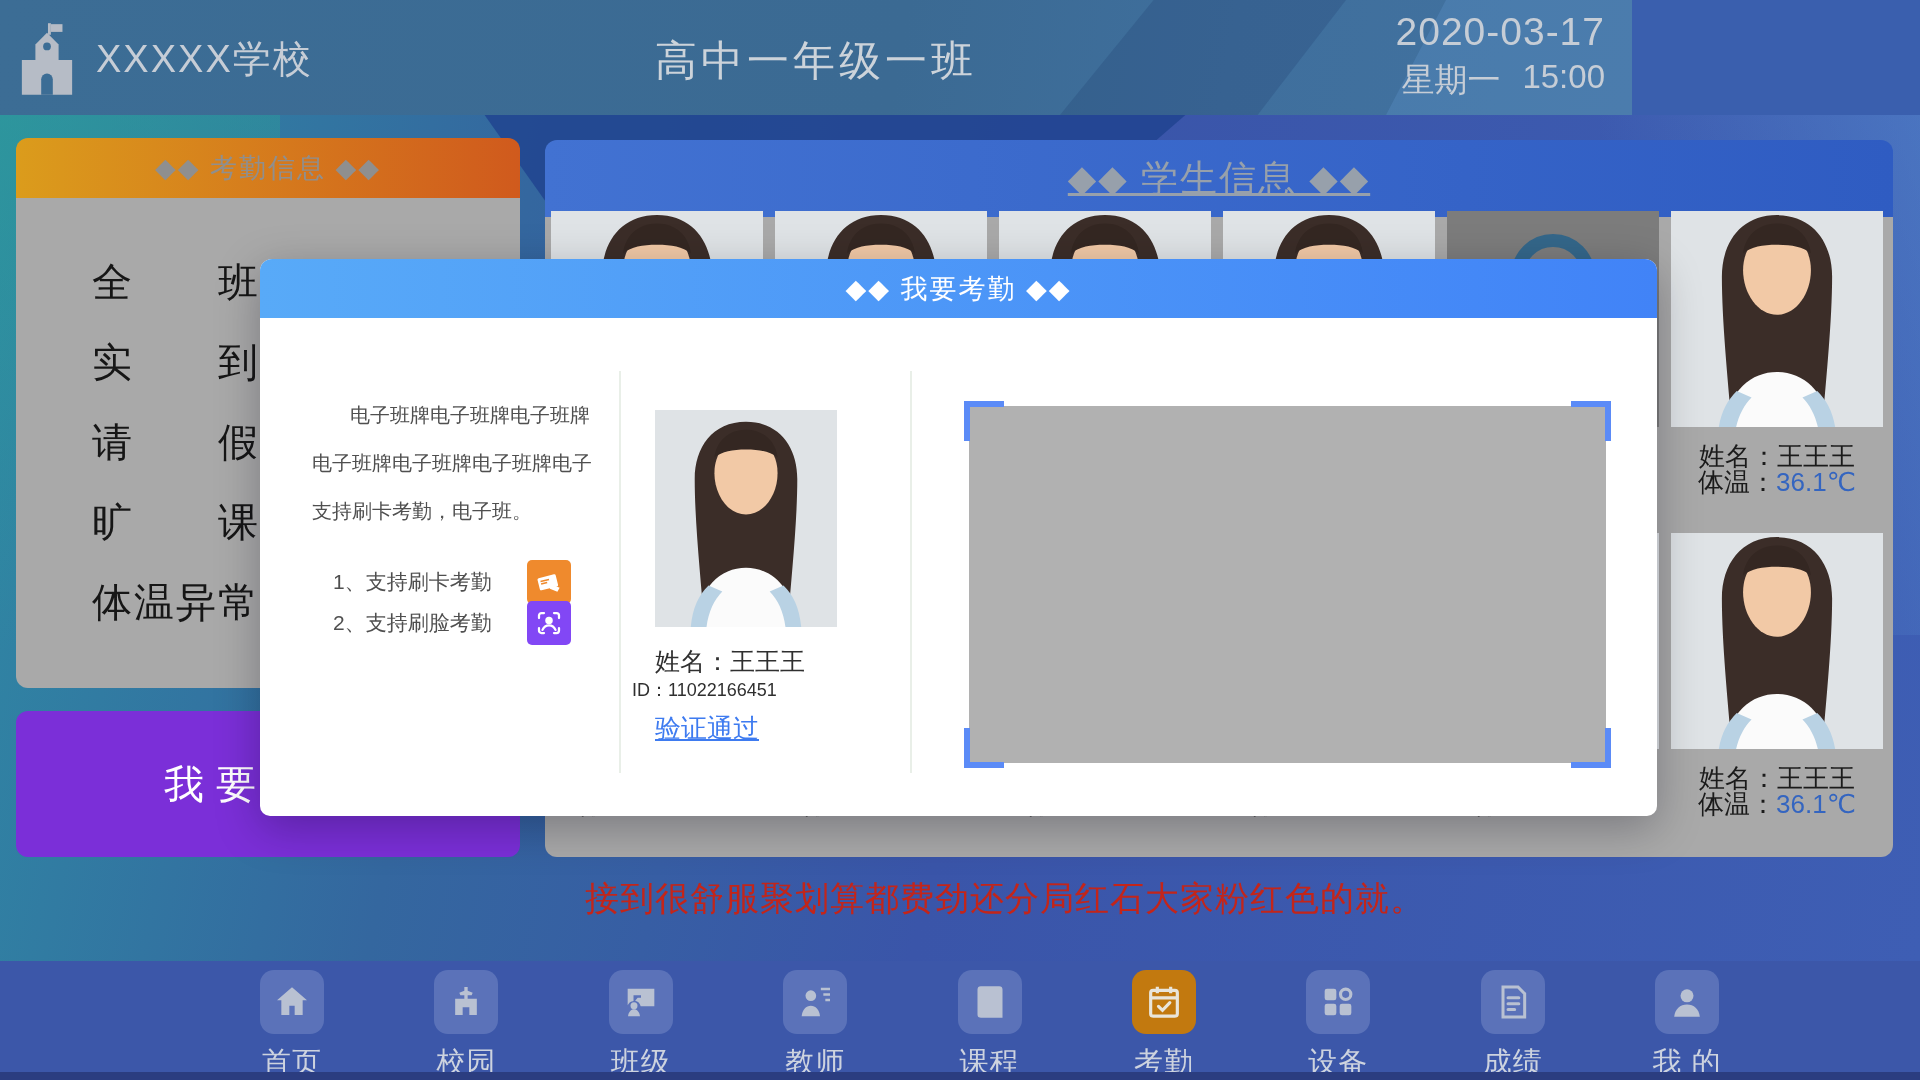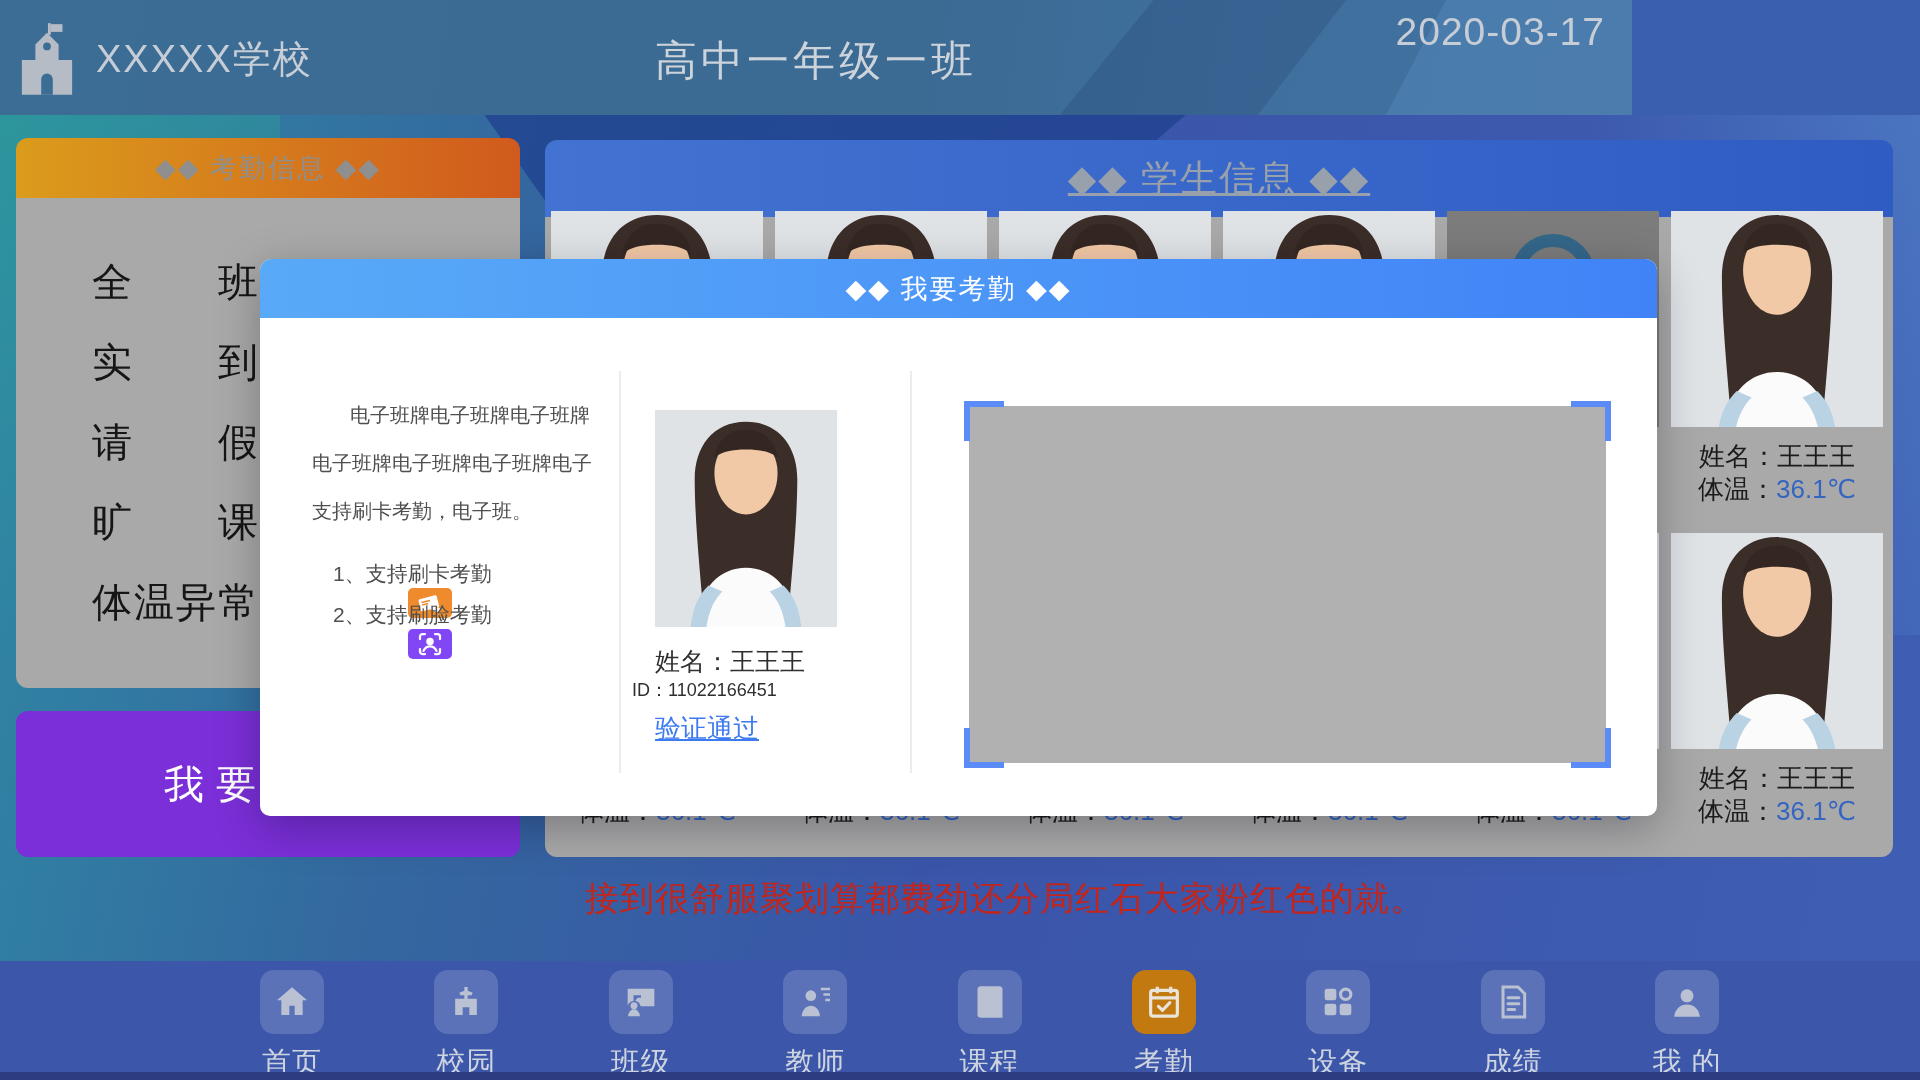--- a/index.html
+++ b/index.html
@@ -49,39 +49,39 @@
     display:flex;align-items:center;justify-content:center;font-size:37px;color:#97a0ab;letter-spacing:2px;text-decoration:underline;}
   .stu-body{height:657px;background:#a9a9a9;}
   .card{position:absolute;width:212px;}
   .photo{width:212px;height:216px;background:#dfe3e6;overflow:hidden;position:relative;}
   .photo svg{display:block;width:100%;height:100%;}
   .photo.placeholder{background:#7c7c7c;}
   .ring{position:absolute;left:64px;top:23px;width:84px;height:84px;border-radius:50%;
     border:13px solid rgba(42,100,140,.88);}
   .cline{text-align:center;font-size:26px;line-height:26px;}
   .cline.name{margin-top:16px;}
-  .cline.temp{margin-top:7px;}
+  .cline.temp{}
   .cline .lbl{color:#1b1b1b;}
   .cline .val{color:#1b1b1b;}
   .cline .temp-val{color:var(--temp_blue,#3465c0);}
   
   .marquee{position:absolute;left:585px;top:876px;font-size:34px;color:var(--alert_red,#c3251a);z-index:8;letter-spacing:1px;}
   
   .modal{position:absolute;left:260px;top:259px;width:1397px;height:557px;background:#ffffff;
     border-radius:12px 12px 10px 10px;z-index:40;box-shadow:0 12px 45px rgba(0,0,20,.28);}
   .modal-head{height:59px;border-radius:12px 12px 0 0;
     background:linear-gradient(90deg,#58aaf8,#4183f7);
     display:flex;align-items:center;justify-content:center;font-size:27px;color:#ffffff;letter-spacing:2px;}
   .vline{position:absolute;top:112px;width:2px;height:402px;background:#e9efe8;}
   .vline.v1{left:359px;}
   .vline.v2{left:650px;}
   .m-desc{position:absolute;left:52px;top:132px;width:290px;font-size:20px;color:#4f4f4f;}
   .m-desc .mline{height:48px;line-height:48px;white-space:nowrap;}
   .m-desc .indent{text-indent:38px;}
-  .feat{position:absolute;left:73px;display:flex;align-items:center;height:44px;flex-direction:column;}
+  .feat{position:absolute;left:73px;display:flex;align-items:center;height:44px;}
   .feat .ftext{font-size:21px;color:#4f4f4f;margin-right:24px;width:170px;}
   .ficon{width:44px;height:44px;border-radius:5px;display:flex;align-items:center;justify-content:center;color:#fff;}
   .ficon svg{width:30px;height:30px;}
   .m-photo{position:absolute;left:395px;top:151px;width:182px;height:217px;background:#dfe3e6;overflow:hidden;}
   .m-photo svg{display:block;width:100%;height:100%;}
   .m-name{position:absolute;left:395px;top:386px;font-size:25px;color:#2f2f2f;}
   .m-id{position:absolute;left:372px;top:419px;font-size:18px;color:#2f2f2f;}
   .m-status{position:absolute;left:395px;top:452px;font-size:26px;color:var(--link_blue,#3e7bf0);
     text-decoration:underline;cursor:pointer;}
   .cam{position:absolute;left:704px;top:142px;width:647px;height:367px;}
@@ -197,20 +197,24 @@
         <path d="M30 14 42 26v20H18V26z"></path>
         <path d="M4 42h52v36H4z"></path>
       </g>
       <circle cx="30" cy="28" r="4" fill="#3c6d95"></circle>
       <path d="M24 78V62a6 6 0 0 1 12 0v16z" fill="#3c6d95"></path>
     </svg>
     <div class="school-name">XXXXX学校</div>
     <div class="class-title">高中一年级一班</div>
     <div class="datetime">
       <div class="dt-date">2020-03-17</div>
+      <div class="dt-line2">
+        <span>星期一</span>
+        <span>15:00</span>
+      </div>
     </div>
   </div>
 
   <div class="panel-att">
     <div class="att-head">◆◆ 考勤信息 ◆◆</div>
     <div class="att-body">
         <div class="att-row">
           <span>全</span>
           <span>班</span>
         </div>

